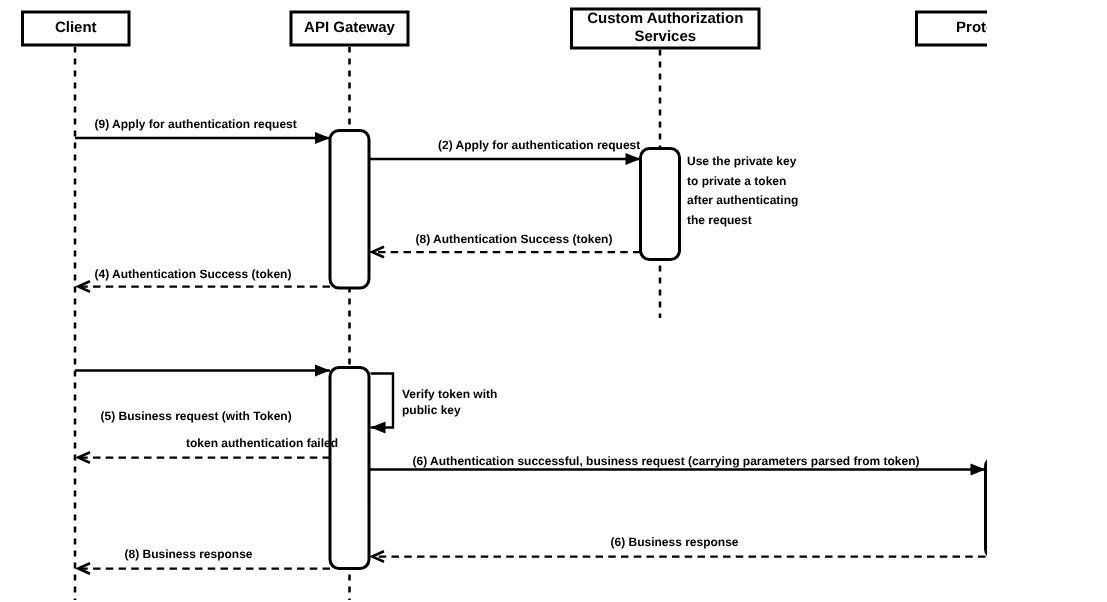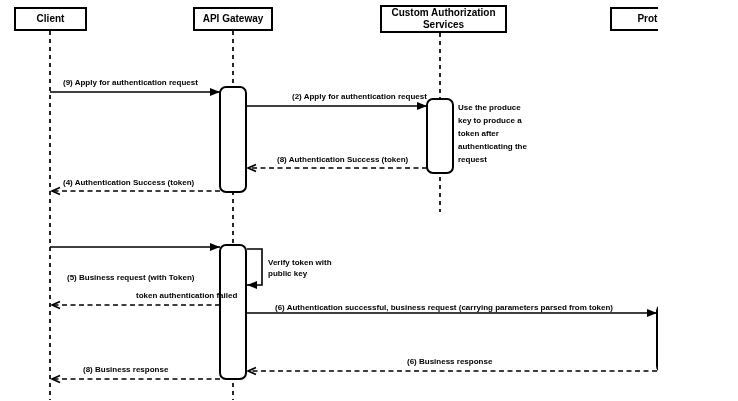--- a/index.html
+++ b/index.html
@@ -102,20 +102,20 @@
   <div class="actor" style="left:380px; top:5px; width:127px; height:28px;">
     <span>Custom Authorization Services</span>
   </div>
 
   <div class="msg" style="left:63px; top:78px;">(9) Apply for authentication request</div>
   <div class="msg" style="left:267px; top:92px;padding-left:25px;">(2) Apply for authentication request</div>
   <div class="msg" style="left:277px; top:155px;">(8) Authentication Success (token)</div>
   <div class="msg" style="left:63px; top:178px;">(4) Authentication Success (token)</div>
   <div class="msg" style="left:67px; top:233px;margin-top:40px;">(5) Business request (with Token)</div>
   <div class="msg wrap" style="left:268px; top:257px; width:68px;">Verify token with public key</div>
-  <div class="msg" style="left:92px; top:291px;padding-left:44px;">token authentication failed</div>
+  <div class="msg" style="left:80px; top:291px;padding-left:44px;">token authentication failed</div>
   <div class="msg" style="left:275px; top:303px;">(6) Authentication successful, business request (carrying parameters parsed from token)</div>
   <div class="msg" style="left:407px; top:357px;">(6) Business response</div>
   <div class="msg" style="left:83px; top:365px;">(8) Business response</div>
 
-  <div class="note" style="left:458px; top:101px; width:78px;">Use the produce key to produce a token after authenticating the request</div>
+  <div class="note" style="left:458px; top:101px; width:78px;">Use the private key to private a token after authenticating the request</div>
 
 </div>
 
 </body></html>

